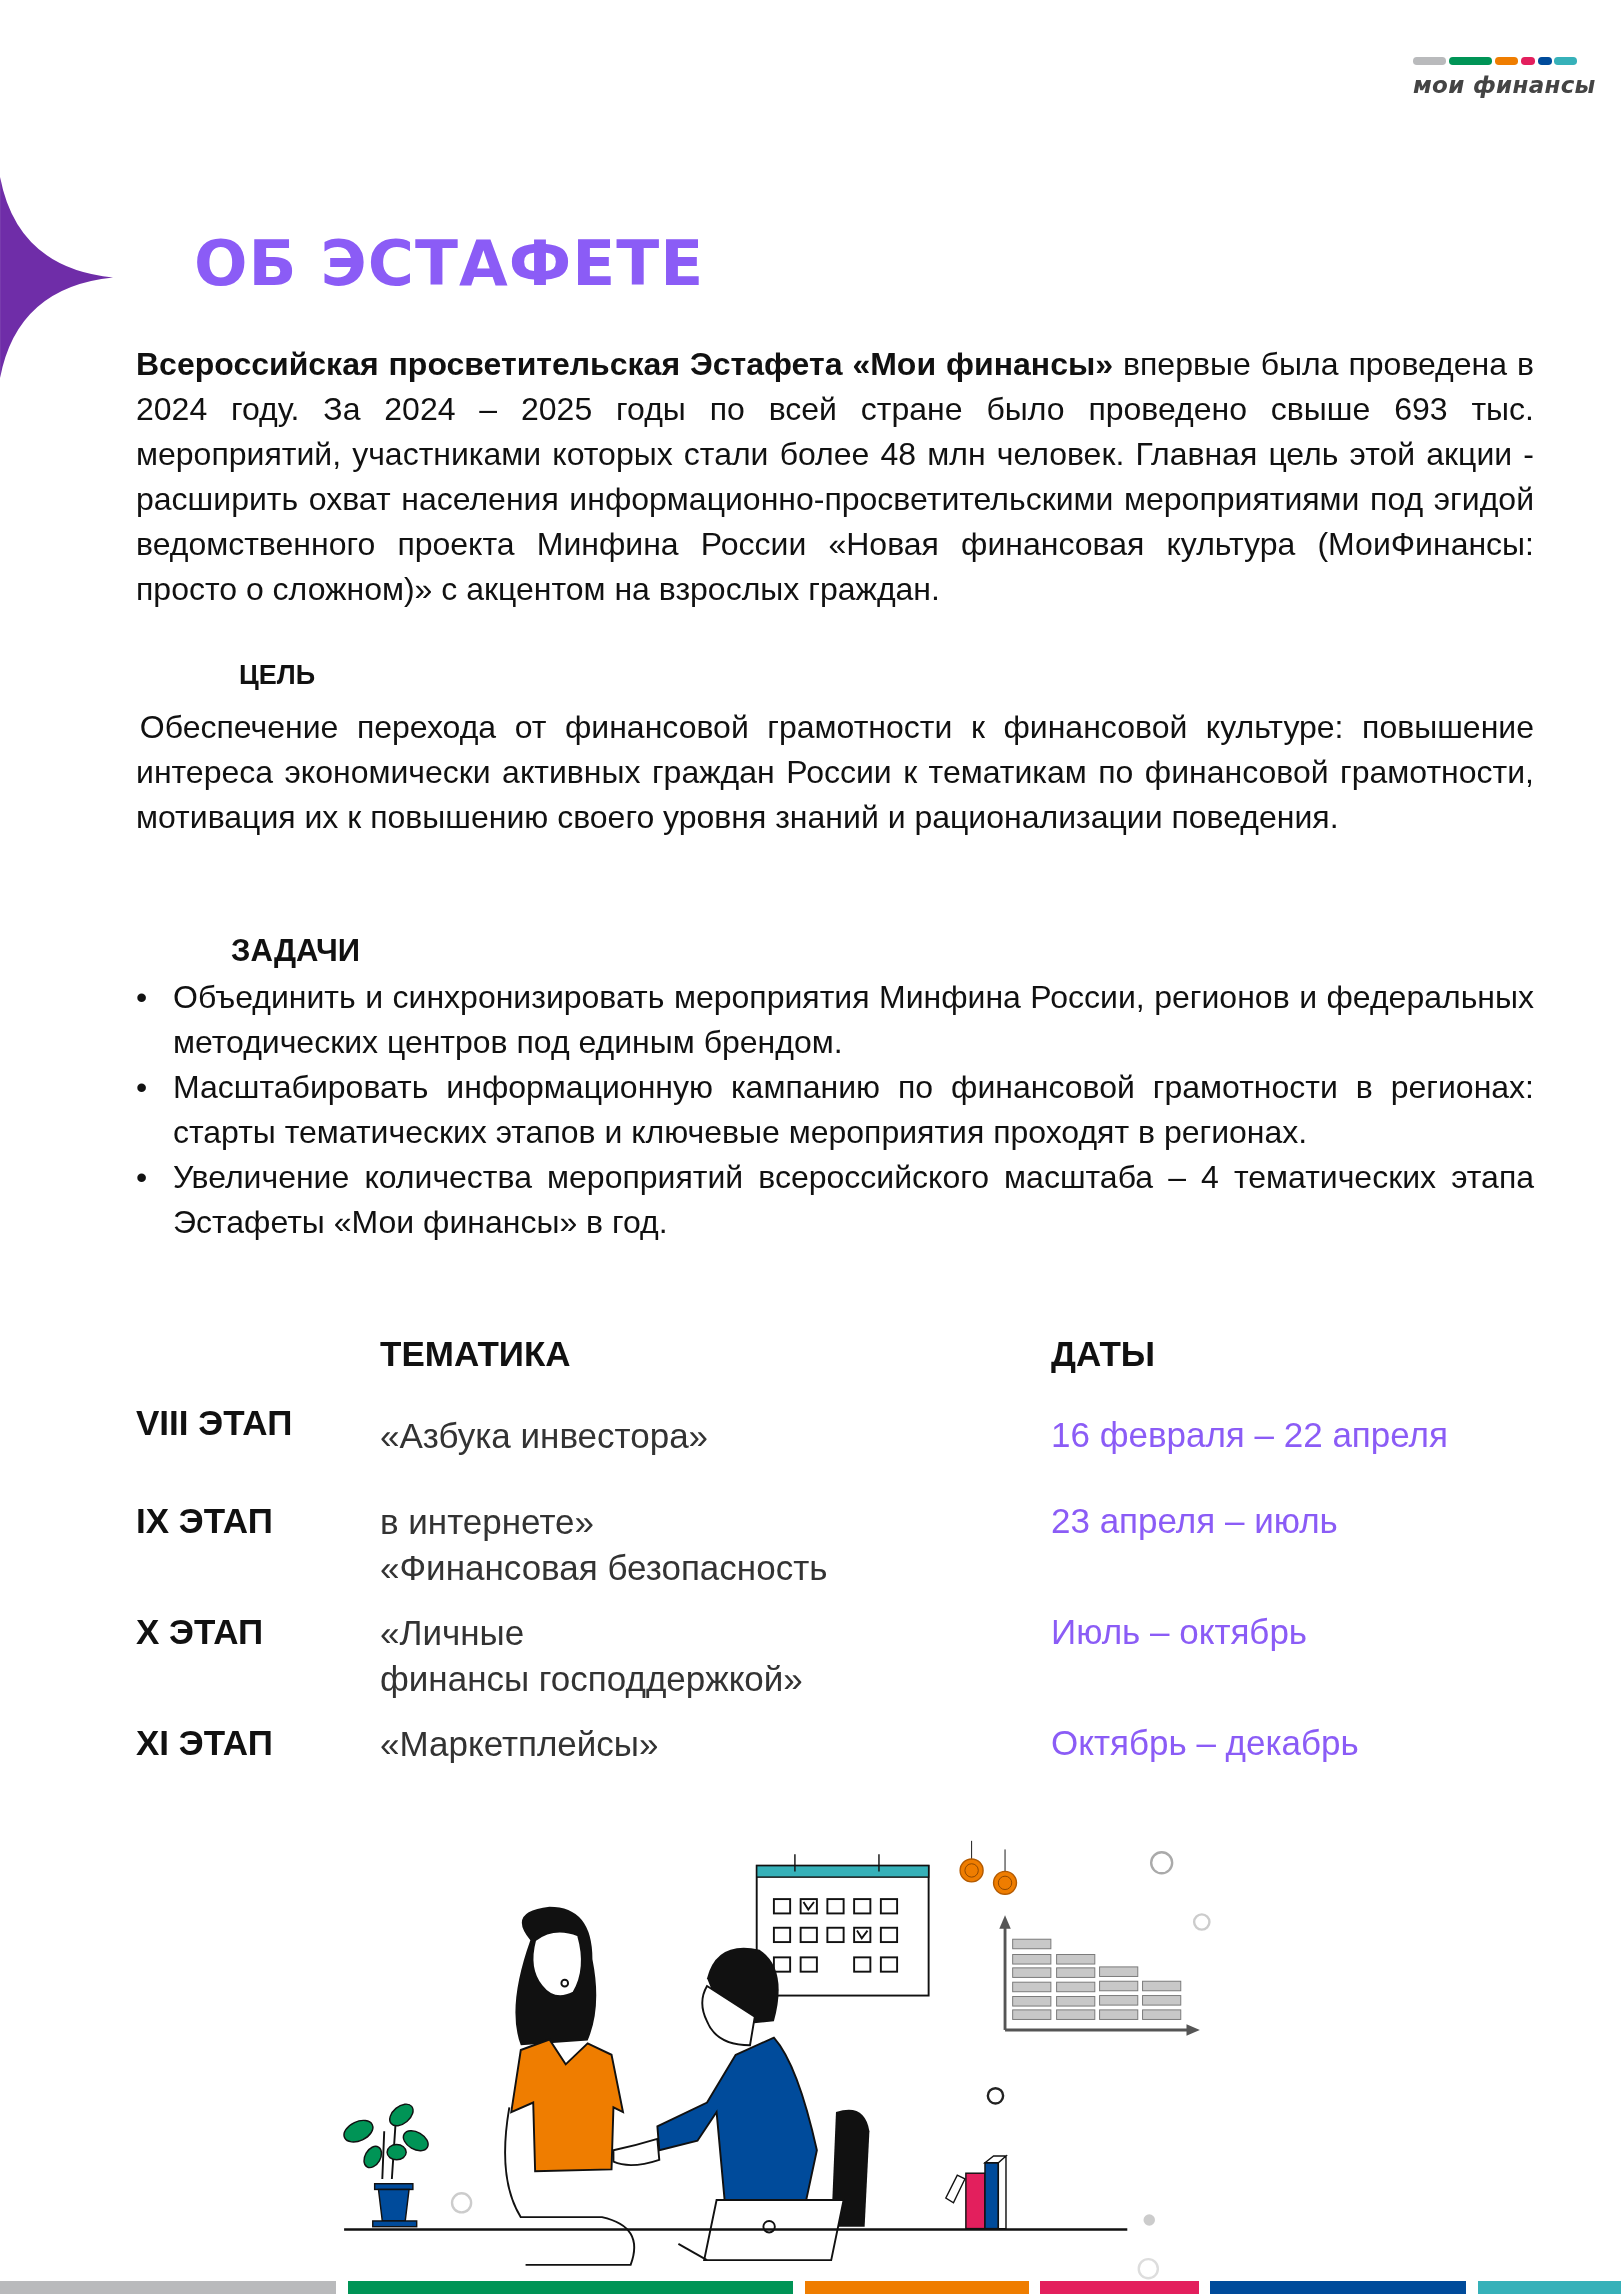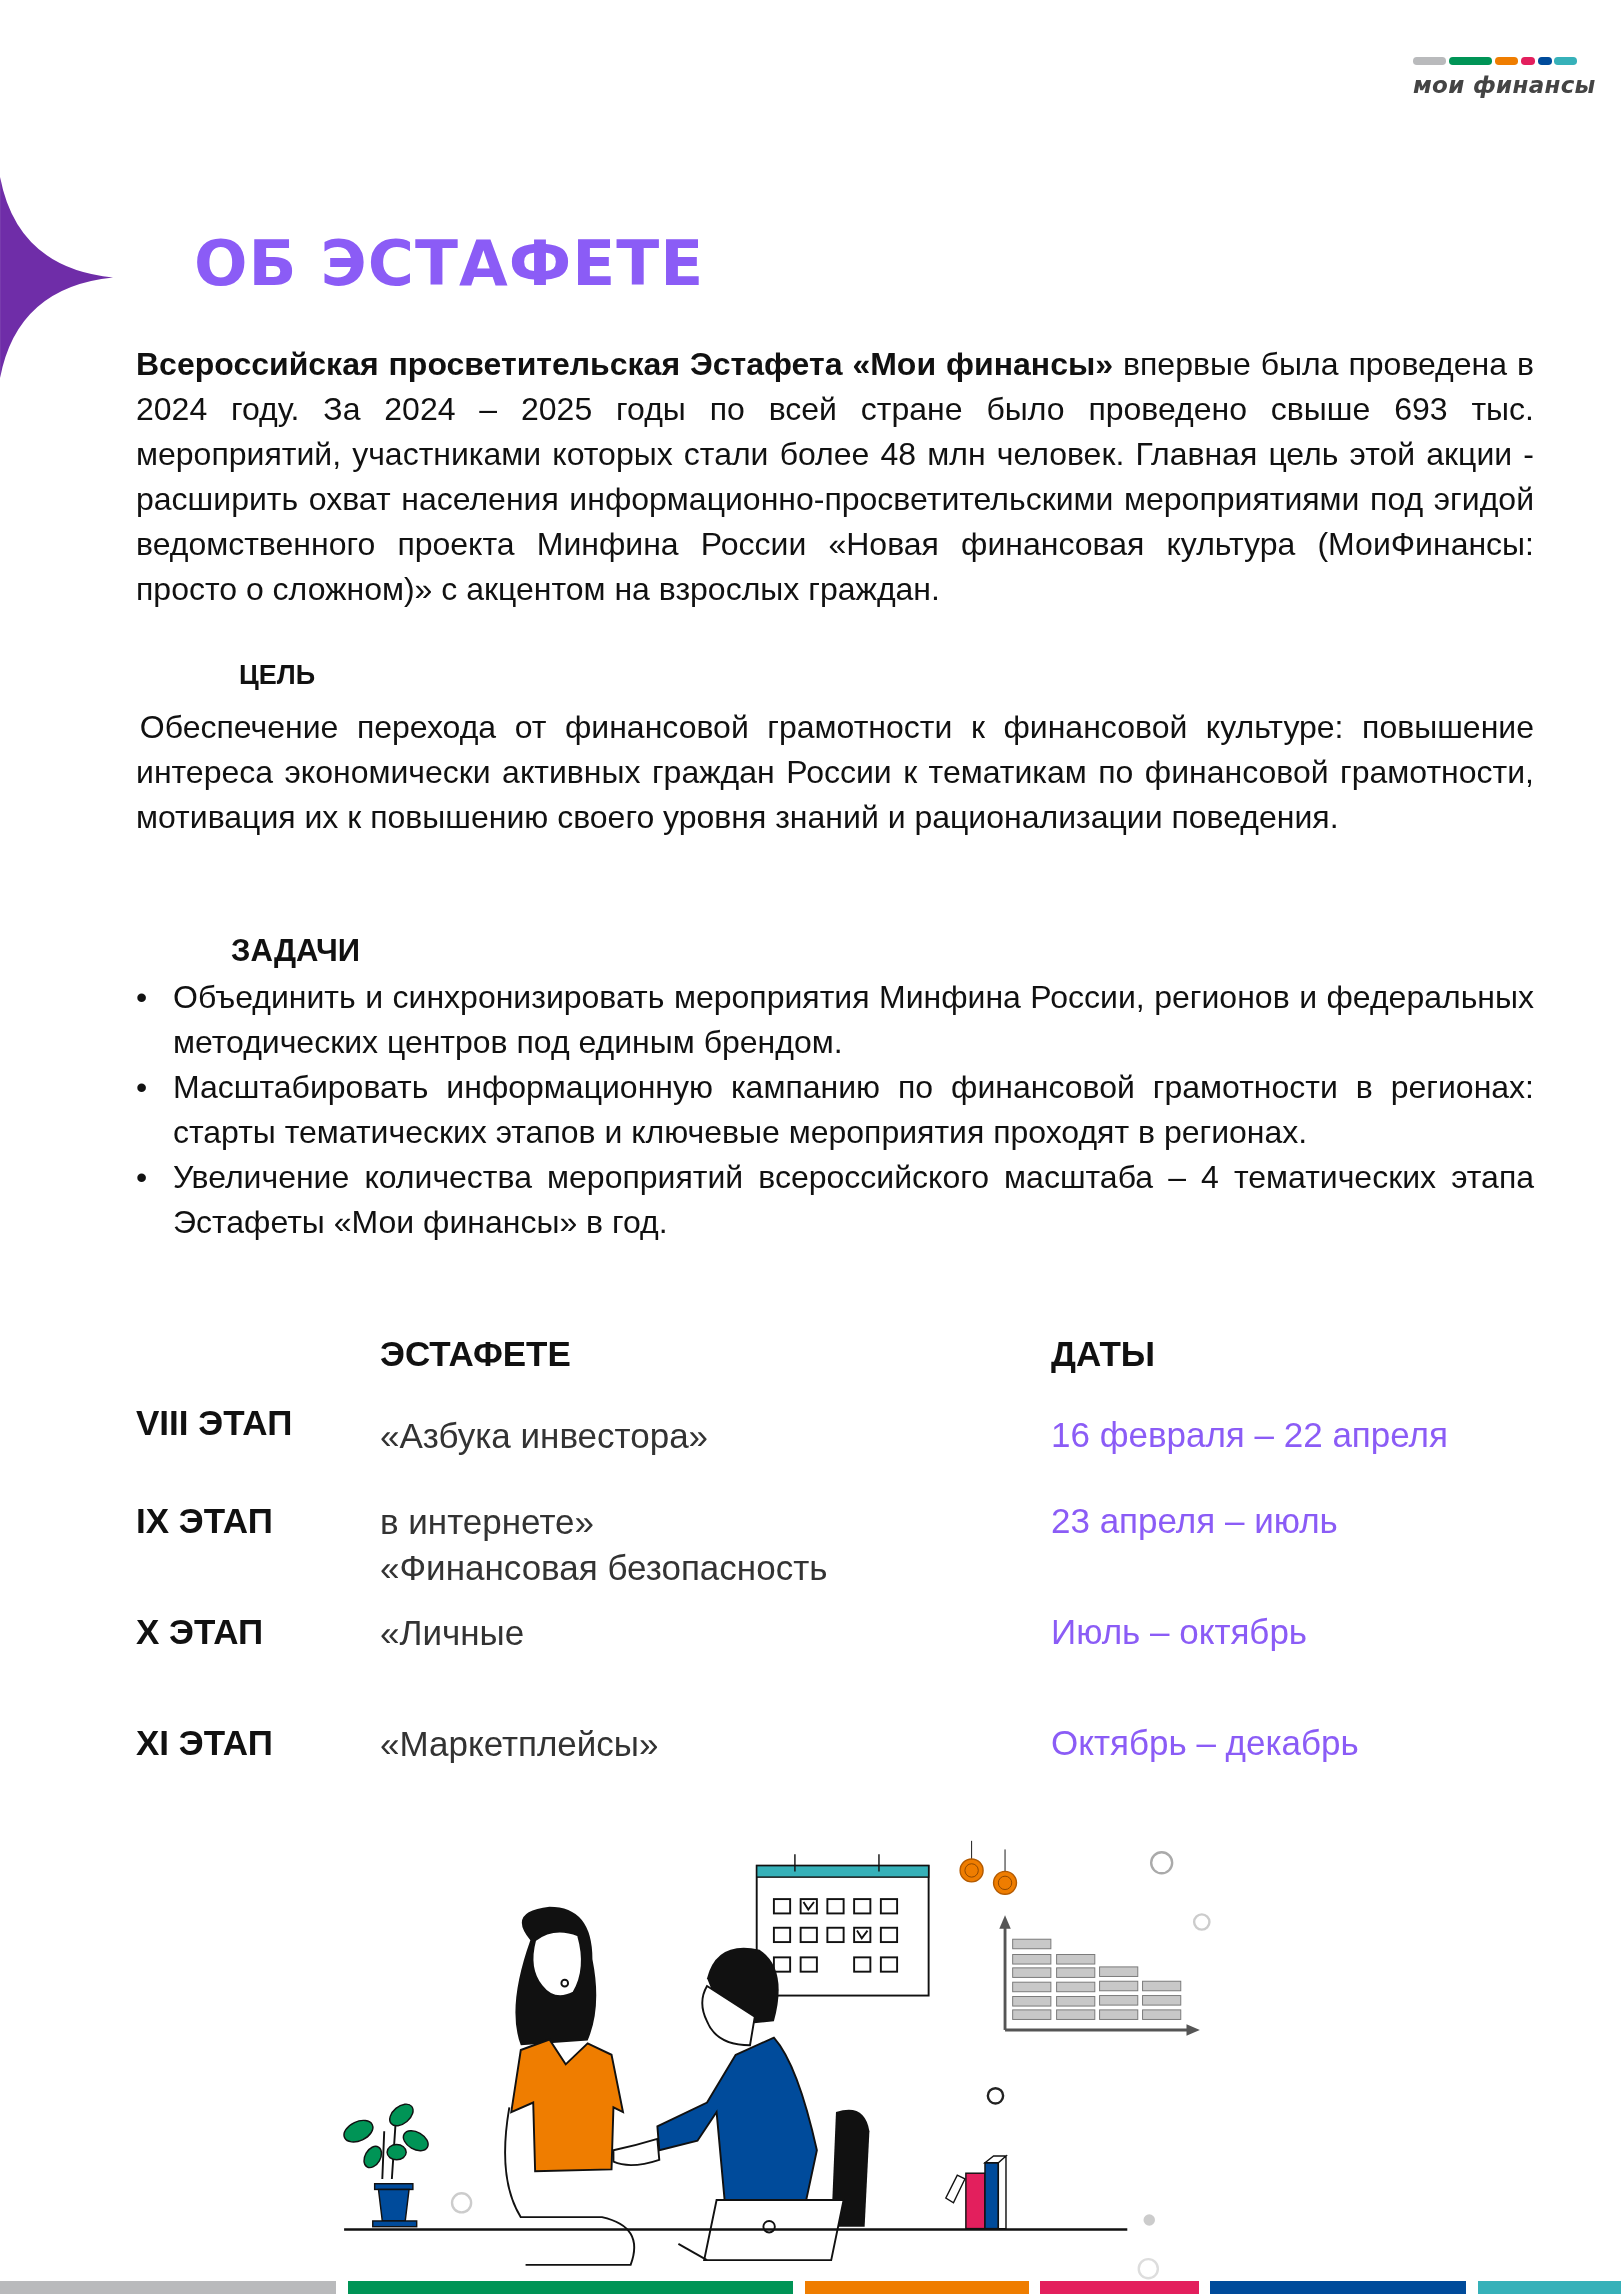--- a/index.html
+++ b/index.html
@@ -69,21 +69,21 @@
 <div class="abs h-goal">ЦЕЛЬ</div>
 <p class="abs para p-goal" style="margin:0">Обеспечение перехода от финансовой грамотности к финансовой культуре: повышение интереса экономически активных граждан России к тематикам по финансовой грамотности, мотивация их к повышению своего уровня знаний и рационализации поведения.</p>
 
 <div class="abs h-tasks">ЗАДАЧИ</div>
 <ul class="abs tasks">
   <li><span class="bullet">•</span><span>Объединить и синхронизировать мероприятия Минфина России, регионов и федеральных методических центров под единым брендом.</span></li>
   <li><span class="bullet">•</span><span>Масштабировать информационную кампанию по финансовой грамотности в регионах: старты тематических этапов и ключевые мероприятия проходят в регионах.</span></li>
   <li><span class="bullet">•</span><span>Увеличение количества мероприятий всероссийского масштаба – 4 тематических этапа Эстафеты «Мои финансы» в год.</span></li>
 </ul>
 
-<div class="abs th" style="left:380px">ЭСТАФЕТЕ</div>
+<div class="abs th" style="left:380px">ТЕМАТИКА</div>
 <div class="abs th" style="left:1051px">ДАТЫ</div>
 
 <div>
   <div class="abs stage" style="top:1403px">VIII ЭТАП</div>
   <div class="abs topic" style="top:1413px">
       <div>«Азбука инвестора»</div>
     </div>
   <div class="abs date" style="top:1415px">16 февраля – 22 апреля</div>
 </div>
 <div>
@@ -91,20 +91,21 @@
   <div class="abs topic" style="top:1499px">
       <div>в интернете»</div>
       <div>«Финансовая безопасность</div>
     </div>
   <div class="abs date" style="top:1501px">23 апреля – июль</div>
 </div>
 <div>
   <div class="abs stage" style="top:1612px">X ЭТАП</div>
   <div class="abs topic" style="top:1610px">
       <div>«Личные</div>
+      <div>финансы  господдержкой»</div>
     </div>
   <div class="abs date" style="top:1612px">Июль – октябрь</div>
 </div>
 <div>
   <div class="abs stage" style="top:1723px">XI ЭТАП</div>
   <div class="abs topic" style="top:1721px">
       <div>«Маркетплейсы»</div>
     </div>
   <div class="abs date" style="top:1723px">Октябрь – декабрь</div>
 </div>

